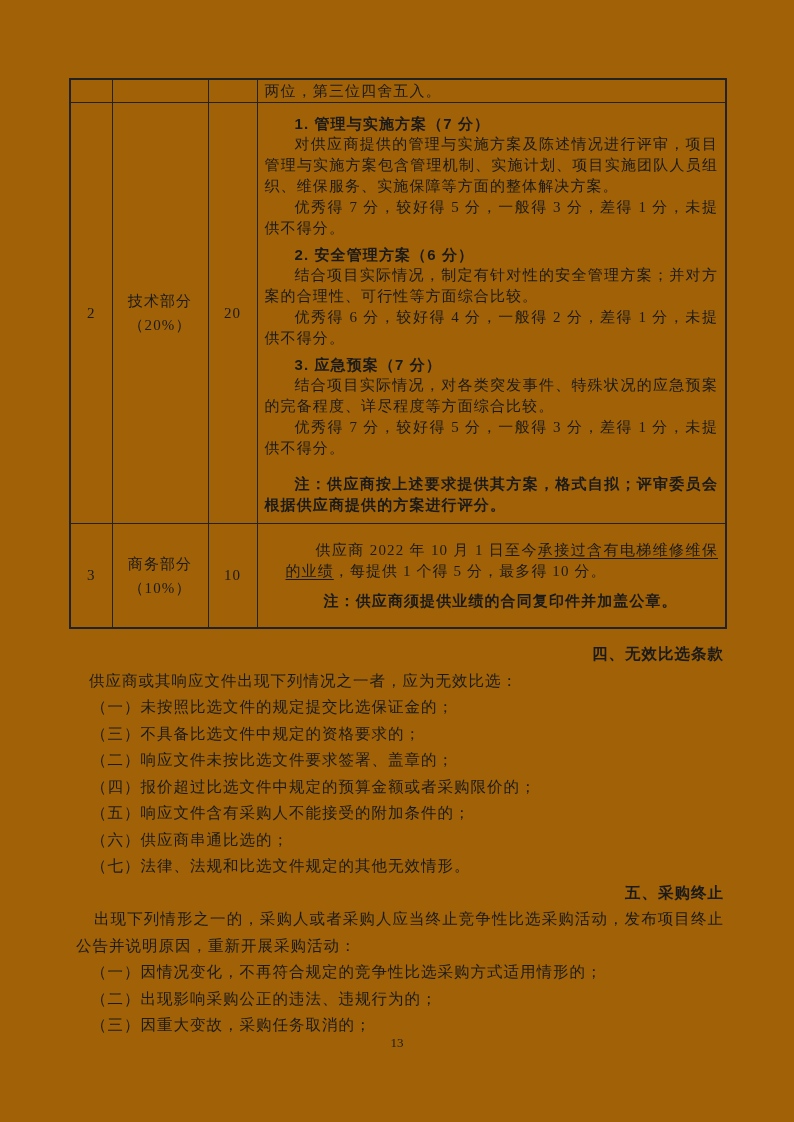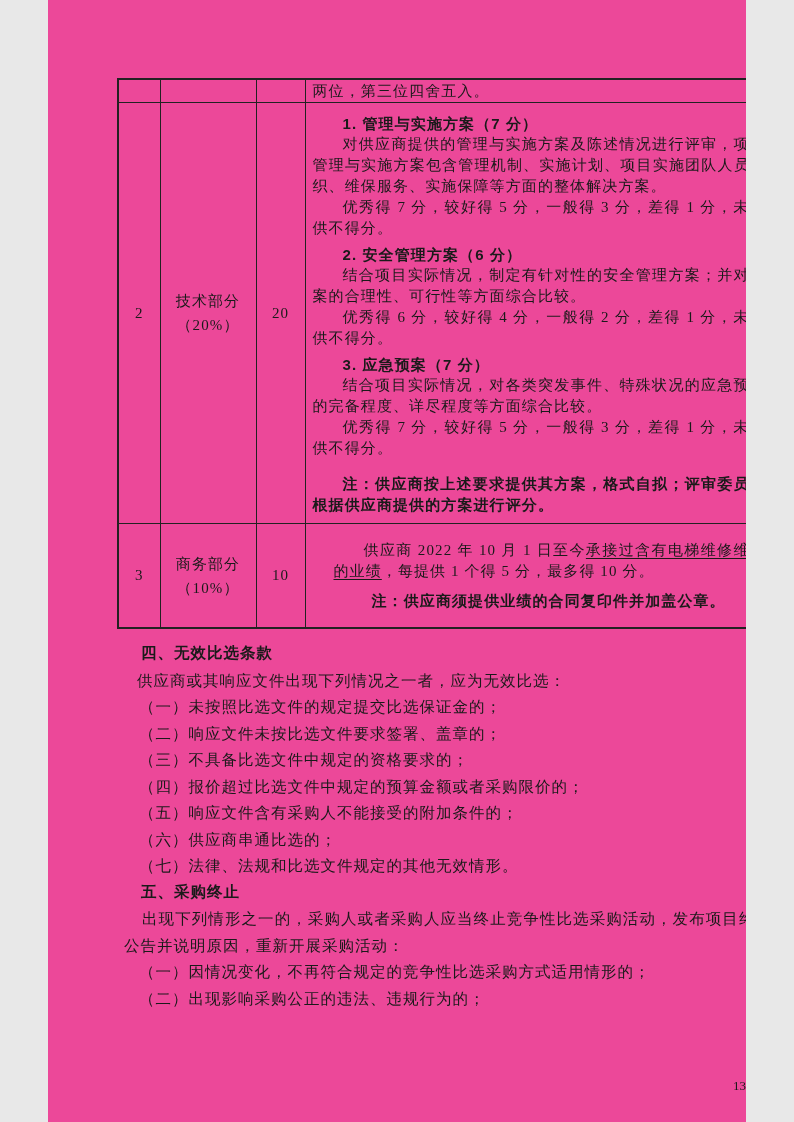--- a/index.html
+++ b/index.html
@@ -1,20 +1,20 @@
 <!DOCTYPE html>
 <html><head>
 <meta charset="utf-8">
 <style>
   html,body { margin:0; padding:0; background:#e8e8e8; }
   .page {
     position:relative;
-    width:698px; height:1122px;
+    width:794px; height:1122px;
     margin:0 auto;
-    background:#ec4899;
+    background:#a16207;
     color:#1a1a1a;
     font-family:"Liberation Serif","DejaVu Serif",serif;
     overflow:hidden;
   }
 
   
   table.eval {
     position:absolute; left:69px; top:78px;
     width:656px;
     border-collapse:collapse;
@@ -63,29 +63,30 @@
   .sections {
     position:absolute; left:76px; top:641px;
     width:648px;
     font-size:15.5px;
     line-height:26.5px;
     letter-spacing:1px;
   }
   .sec-h {
     margin:0; padding-left:17px;
     font-weight:bold;
-    font-family:Liberation Mono, monospace;
+    font-family:Liberation Serif, serif;
+    text-align:right;
   }
   .sec-intro { margin:0; padding-left:13px; }
   .sec-intro2 { margin:0; text-indent:18px; text-align:justify; }
   .sec-item { margin:0; padding-left:15px; }
 
   .pageno {
-    position:absolute; left:0; right:0; top:1078px;
-    text-align:right;
+    position:absolute; left:0; right:0; top:1035px;
+    text-align:center;
     font-size:13px;
   }
 </style>
 </head>
 <body>
 
 <div class="page">
 
   <table class="eval">
     <colgroup>
@@ -137,28 +138,29 @@
           <p class="crit-note biz-note">注：供应商须提供业绩的合同复印件并加盖公章。</p>
         </td>
       </tr>
     </tbody>
   </table>
 
   <div class="sections">
     <p class="sec-h">四、无效比选条款</p>
     <p class="sec-intro">供应商或其响应文件出现下列情况之一者，应为无效比选：</p>
     <p class="sec-item">（一）未按照比选文件的规定提交比选保证金的；</p>
+    <p class="sec-item">（三）不具备比选文件中规定的资格要求的；</p>
     <p class="sec-item">（二）响应文件未按比选文件要求签署、盖章的；</p>
-    <p class="sec-item">（三）不具备比选文件中规定的资格要求的；</p>
     <p class="sec-item">（四）报价超过比选文件中规定的预算金额或者采购限价的；</p>
     <p class="sec-item">（五）响应文件含有采购人不能接受的附加条件的；</p>
     <p class="sec-item">（六）供应商串通比选的；</p>
     <p class="sec-item">（七）法律、法规和比选文件规定的其他无效情形。</p>
 
     <p class="sec-h">五、采购终止</p>
     <p class="sec-intro2">出现下列情形之一的，采购人或者采购人应当终止竞争性比选采购活动，发布项目终止公告并说明原因，重新开展采购活动：</p>
     <p class="sec-item">（一）因情况变化，不再符合规定的竞争性比选采购方式适用情形的；</p>
     <p class="sec-item">（二）出现影响采购公正的违法、违规行为的；</p>
+    <p class="sec-item">（三）因重大变故，采购任务取消的；</p>
   </div>
 
   <div class="pageno">13</div>
 
 </div>
 
 </body></html>

